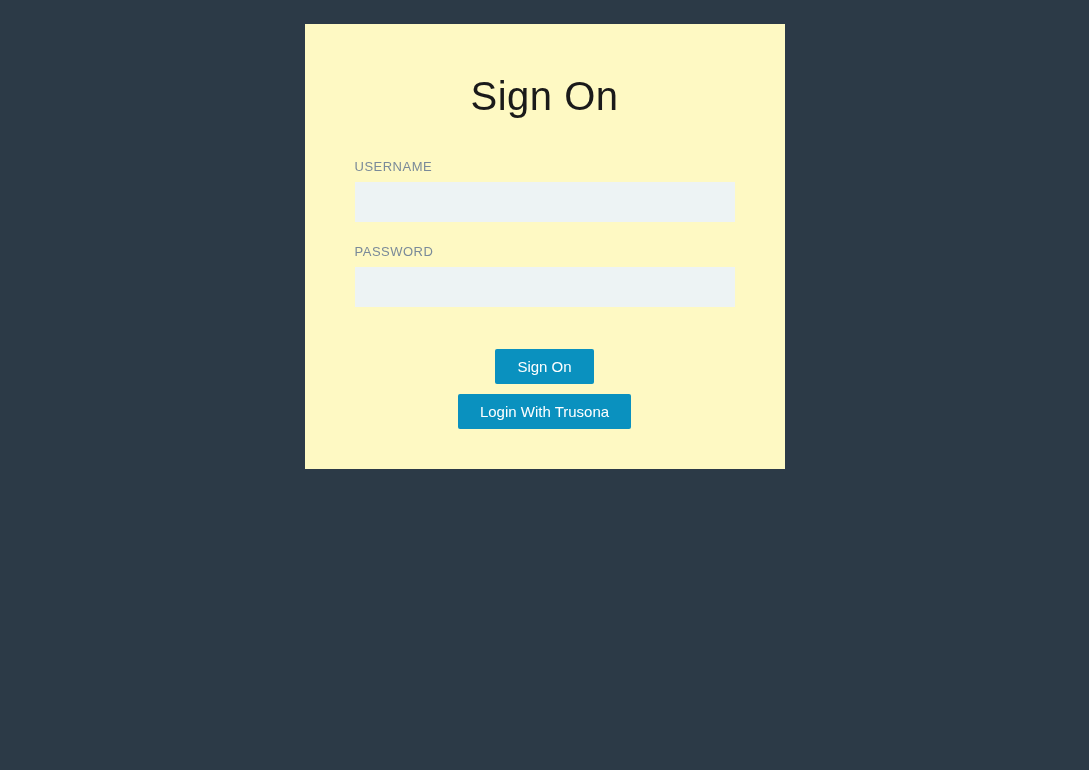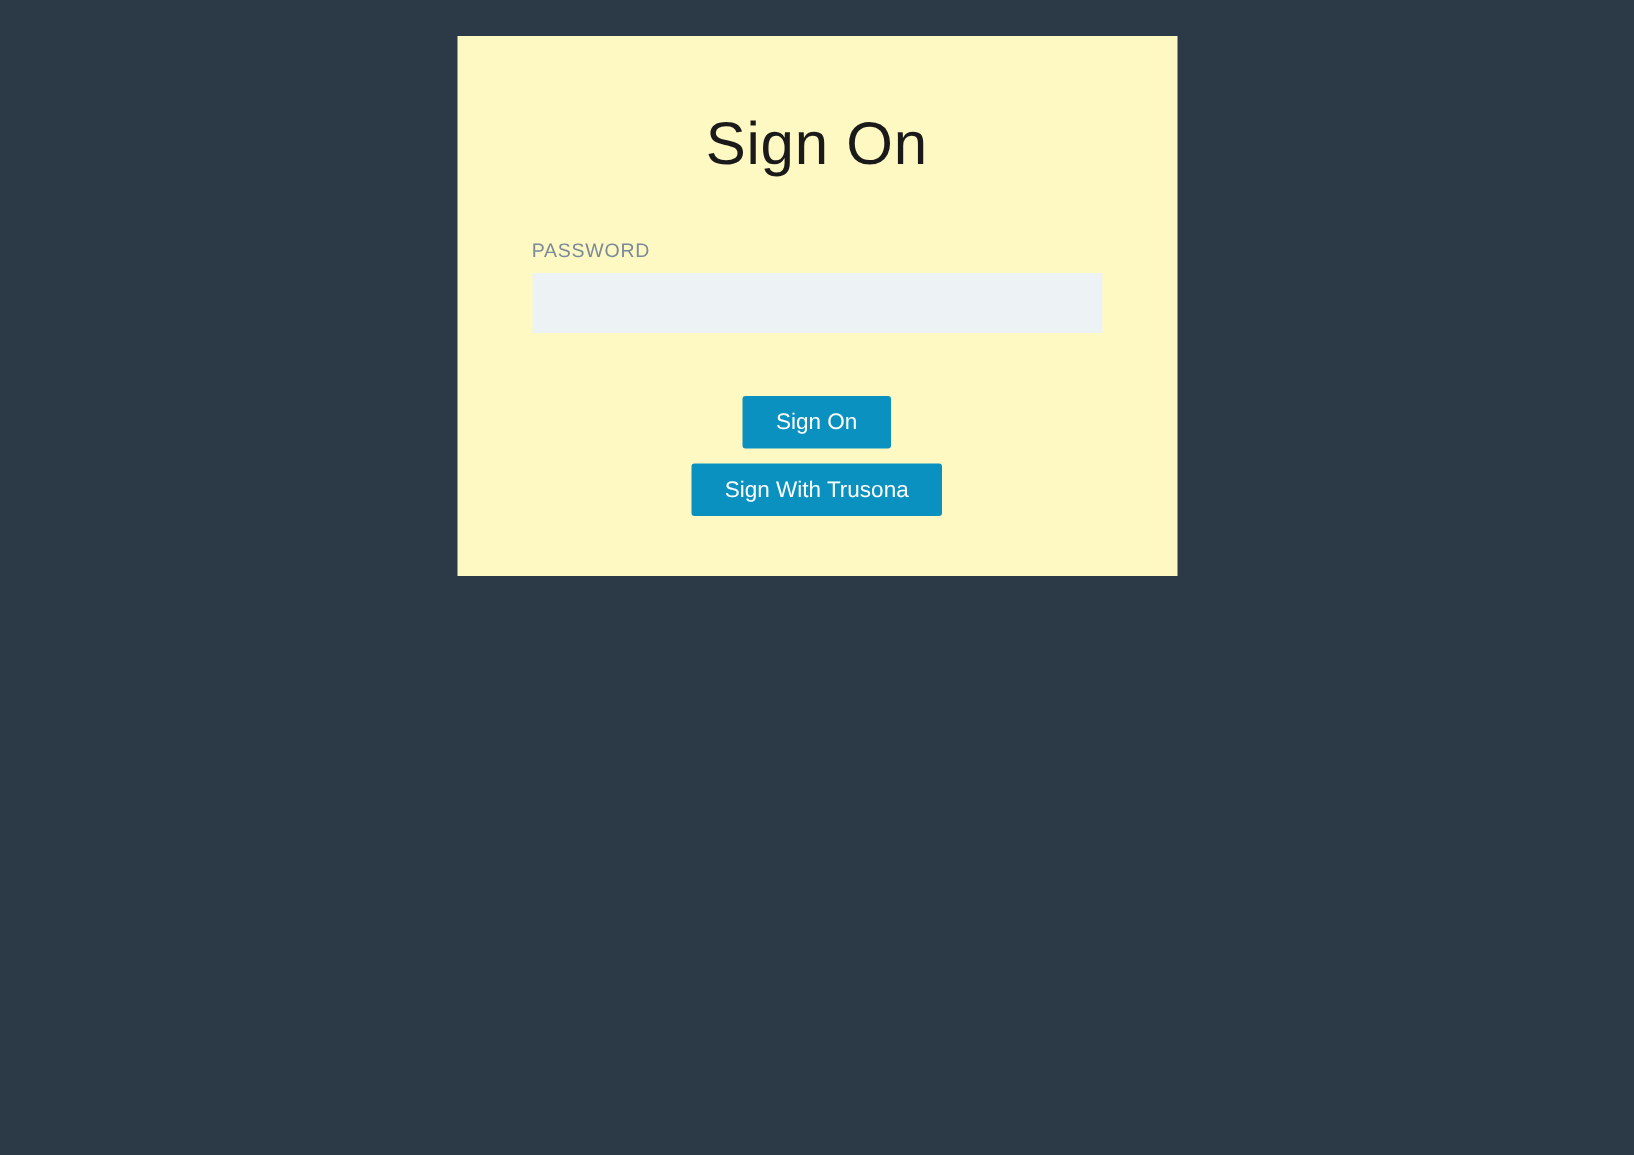--- a/index.html
+++ b/index.html
@@ -72,22 +72,26 @@
       font-family: inherit;
     }
   </style>
 </head>
 <body>
 
 <div class="login-card">
   <h1 class="title">Sign On</h1>
 
   <div class="form-group">
-    <label class="label">PASSWORD</label>
+    <label class="label">USERNAME</label>
     <input type="text" class="text-input" value="" style="">
   </div>
 
+  <div class="form-group">
+    <label class="label">PASSWORD</label>
+    <input type="password" class="text-input" value="" style="">
+  </div>
 
   <div class="button-group">
     <button class="btn">Sign On</button>
-    <button class="btn">Sign With Trusona</button>
+    <button class="btn">Login With Trusona</button>
   </div>
 </div>
 
 </body></html>

